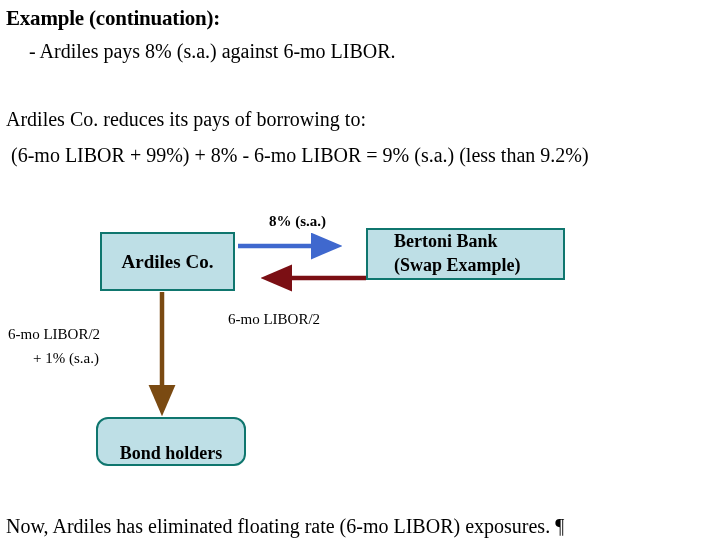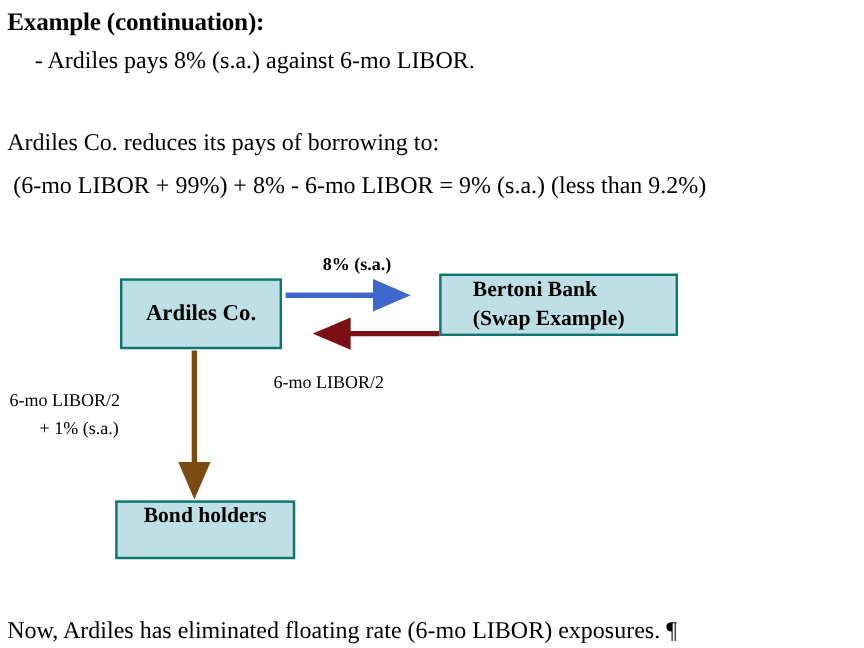--- a/index.html
+++ b/index.html
@@ -54,22 +54,23 @@
     font-size:19px;
   }
   .box-bertoni{
     left:366px;top:228px;width:199px;height:52px;
     display:flex;flex-direction:column;justify-content:center;
     padding-left:26px;
     font-size:18px;line-height:1.32;
   }
   .box-bond{
     left:96px;top:417px;width:150px;height:49px;
-    display:flex;align-items:flex-start;justify-content:center;
+    display:flex;align-items:flex-end;justify-content:center;
     font-size:18px;
+    border-radius:12px;
   }
 
   .lbl{position:absolute;white-space:nowrap;font-weight:normal;}
   .lbl-8pct{
     left:269px;top:213px;
     font-size:15px;font-weight:bold;
   }
   .lbl-libor-mid{
     left:228px;top:311px;
     font-size:15px;

